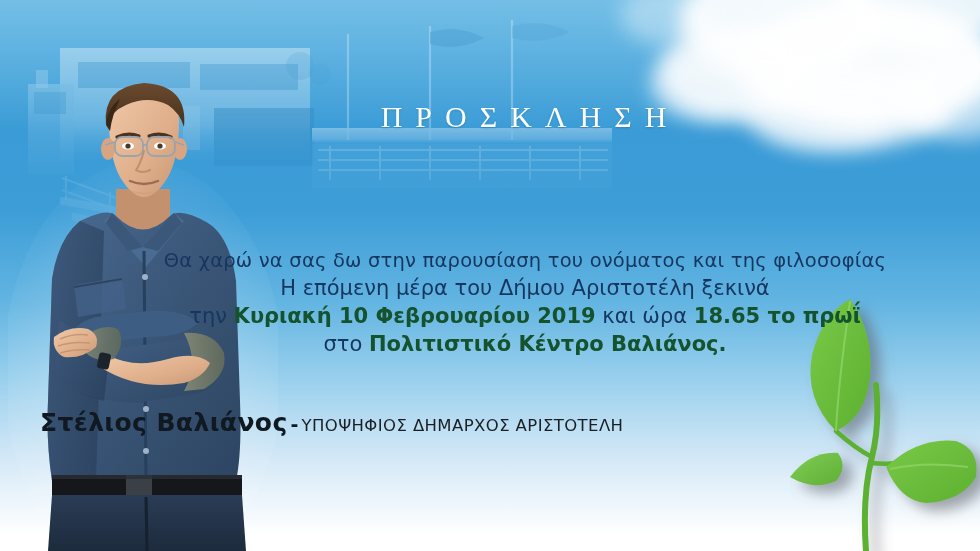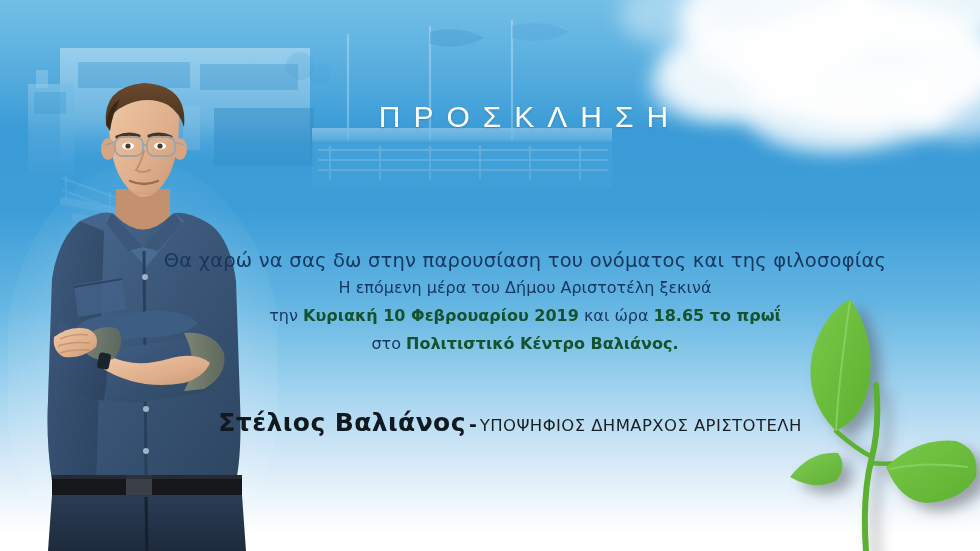--- a/index.html
+++ b/index.html
@@ -113,21 +113,21 @@
     position: absolute;
     top: 100px;
     left: 0;
     right: 0;
     text-align: center;
     padding-left: 80px;
     color: #ffffff;
     font-size: 30px;
     font-weight: 300;
     letter-spacing: 13px;
-    font-family: Liberation Sans, sans-serif;
+    font-family: Liberation Serif, serif;
     text-shadow: 0 1px 2px rgba(20,60,100,0.25);
   }
 
   .para-block {
     position: absolute;
     left: 0;
     right: 0;
     text-align: center;
     padding-left: 70px;
     color: #16365f;
@@ -136,35 +136,35 @@
   .para-1 {
     top: 210px;
     font-size: 19.5px;
     line-height: 30px;
     letter-spacing: .2px;
     margin-top: 36px;
   }
 
   .para-2 {
     top: 274px;
-    font-size: 16px;
+    font-size: 21px;
     line-height: 28px;
   }
 
   .para-2 .b {
     font-weight: bold;
     color: #14532d;
   }
 
   .signature {
     position: absolute;
     top: 408px;
     left: 0;
     right: 0;
-    text-align: center;
+    text-align: left;
     padding-left: 40px;
     color: #101820;
     white-space: nowrap;
   }
   .sig-name {
     font-size: 25px;
     font-weight: bold;
     letter-spacing: .4px;
   }
   .sig-sep {

